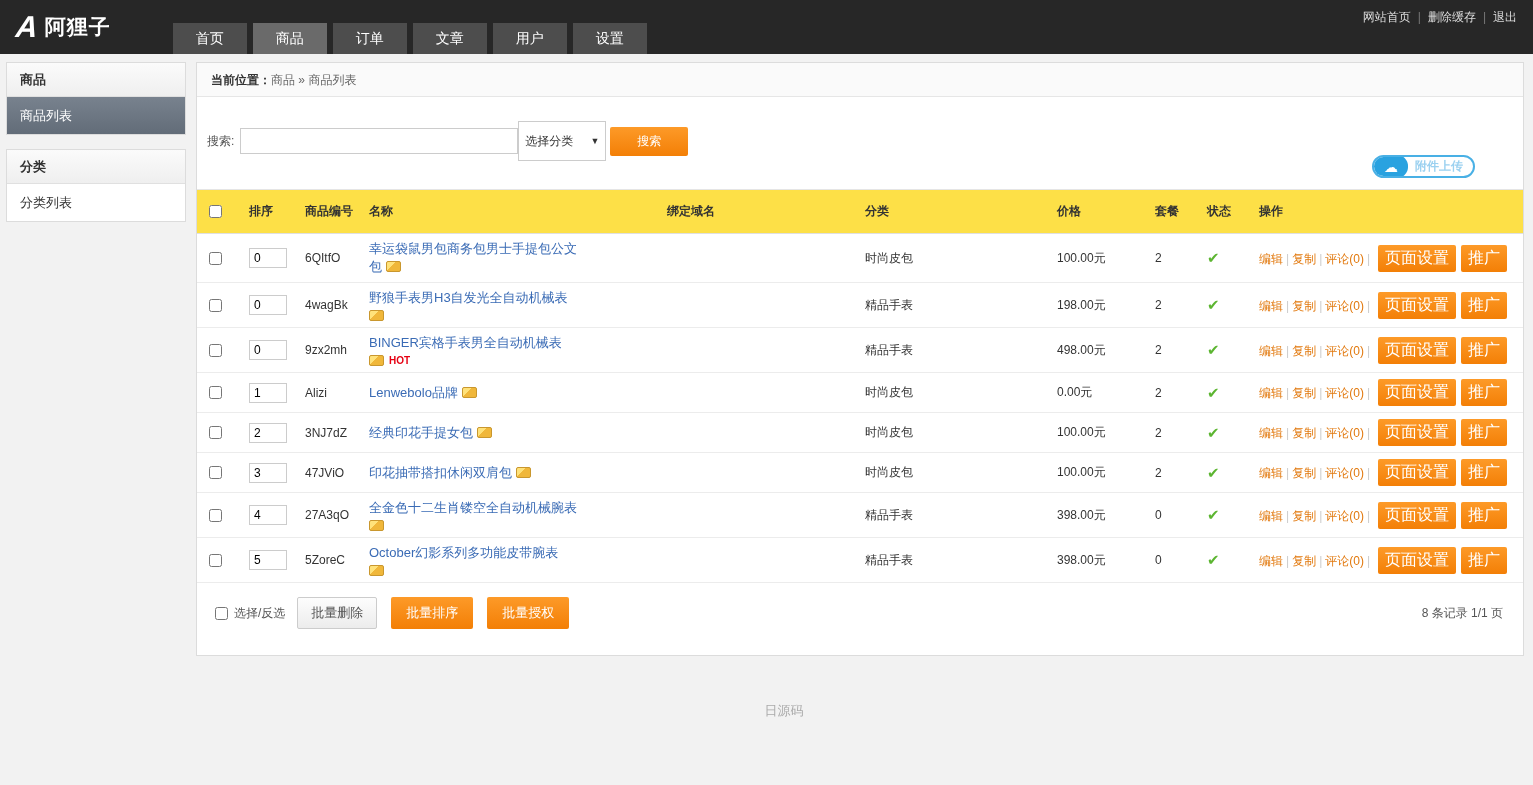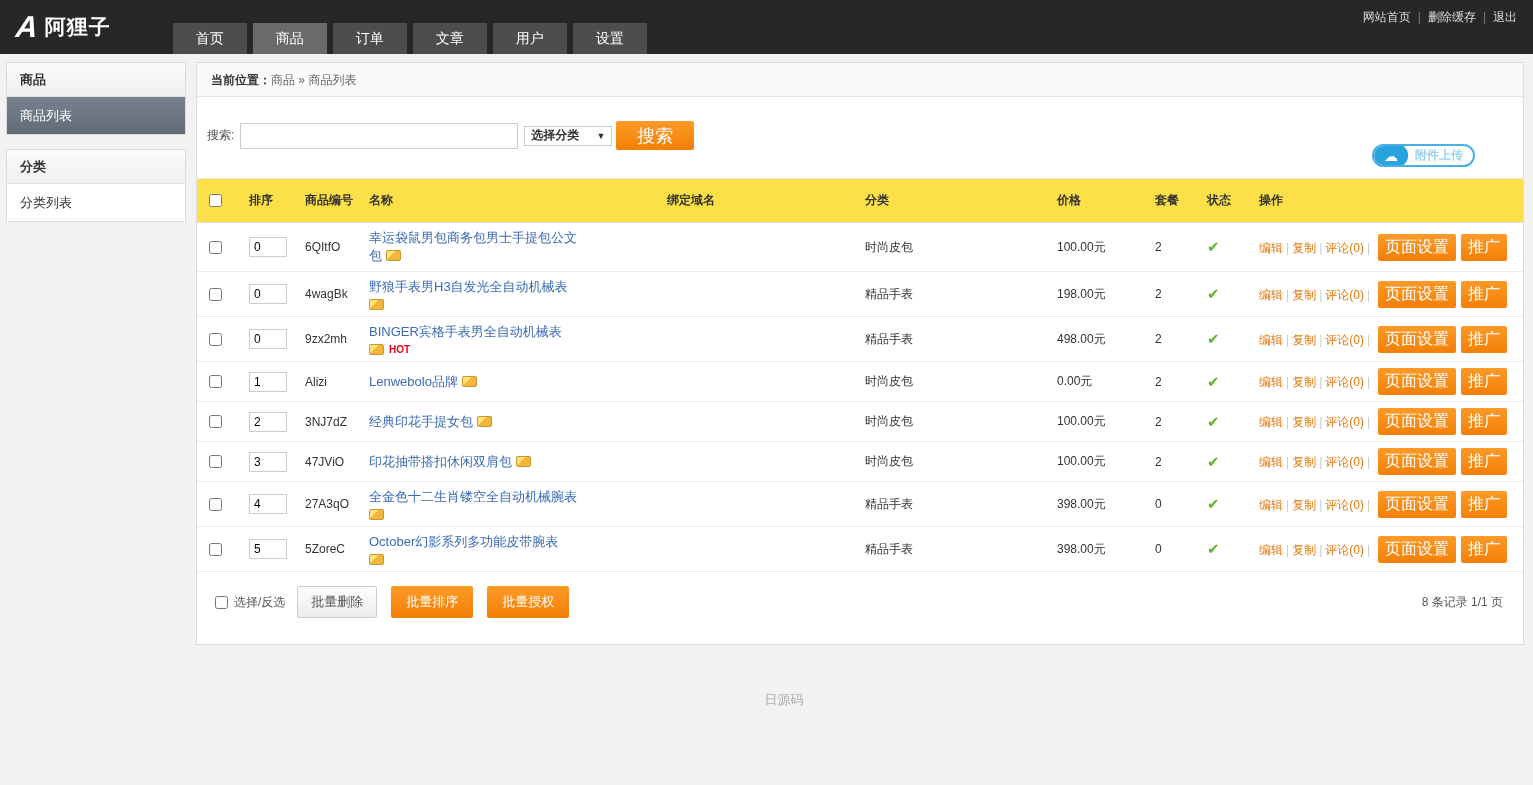--- a/index.html
+++ b/index.html
@@ -38,26 +38,26 @@
 
   
   .content { flex: 1; background: #fff; border: 1px solid #dcdcdc; padding-bottom: 26px; }
   .breadcrumb { height: 34px; line-height: 34px; background: #fafafa; border-bottom: 1px solid #e6e6e6;
                 padding: 0 14px; font-size: 12px; color: #666; }
   .breadcrumb b { color: #333; }
 
   
   .toolbar { display: flex; align-items: center; margin: 24px 10px 0 10px; font-size: 12px; color: #555; }
   .search-input { width: 278px; height: 26px; border: 1px solid #ccc; margin-left: 6px; padding: 0 6px; font-size: 12px; }
-  .select-box { display: flex; align-items: center; justify-content: space-between; width: 88px; height: 20px;
-                border: 1px solid #ccc; background: #fff; margin-left: 6px; padding: 0 6px; font-size: 12px;
-                color: #333; cursor: pointer; font-weight: bold; }
+  .select-box { display: flex; align-items: center; justify-content: space-between; width: 88px; height: 40px;
+                border: 1px solid #ccc; background: #fff; padding: 0 6px; font-size: 12px;
+                color: #333; cursor: pointer; }
   .select-box .arrow { font-size: 9px; color: #333; }
   .btn-orange { background: linear-gradient(#fd9a28, #f37f06); color: #fff; border: none; cursor: pointer; border-radius: 2px; }
-  .btn-search { margin-left: 4px; width: 78px; height: 29px; font-size: 18px; }
+  .btn-search { margin-left: 4px; width: 78px; height: 29px; font-size: 12px; }
 
   .upload-row { text-align: right; padding-right: 48px; margin-top: -6px; height: 26px; }
   .upload-btn { display: inline-flex; align-items: center; height: 23px; border: 2px solid #49b0e5;
                 border-radius: 13px; background: #fff; cursor: pointer; overflow: hidden; }
   .upload-icon { width: 34px; height: 23px; background: #29a2e0; color: #fff; display: flex; align-items: center;
                  justify-content: center; font-size: 14px; border-radius: 11px; }
   .upload-label { font-size: 12px; color: #9bd1f0; padding: 0 10px 0 7px; font-weight: bold; }
 
   
   .product-table { width: 100%; border-collapse: collapse; margin-top: 8px; table-layout: fixed; }

